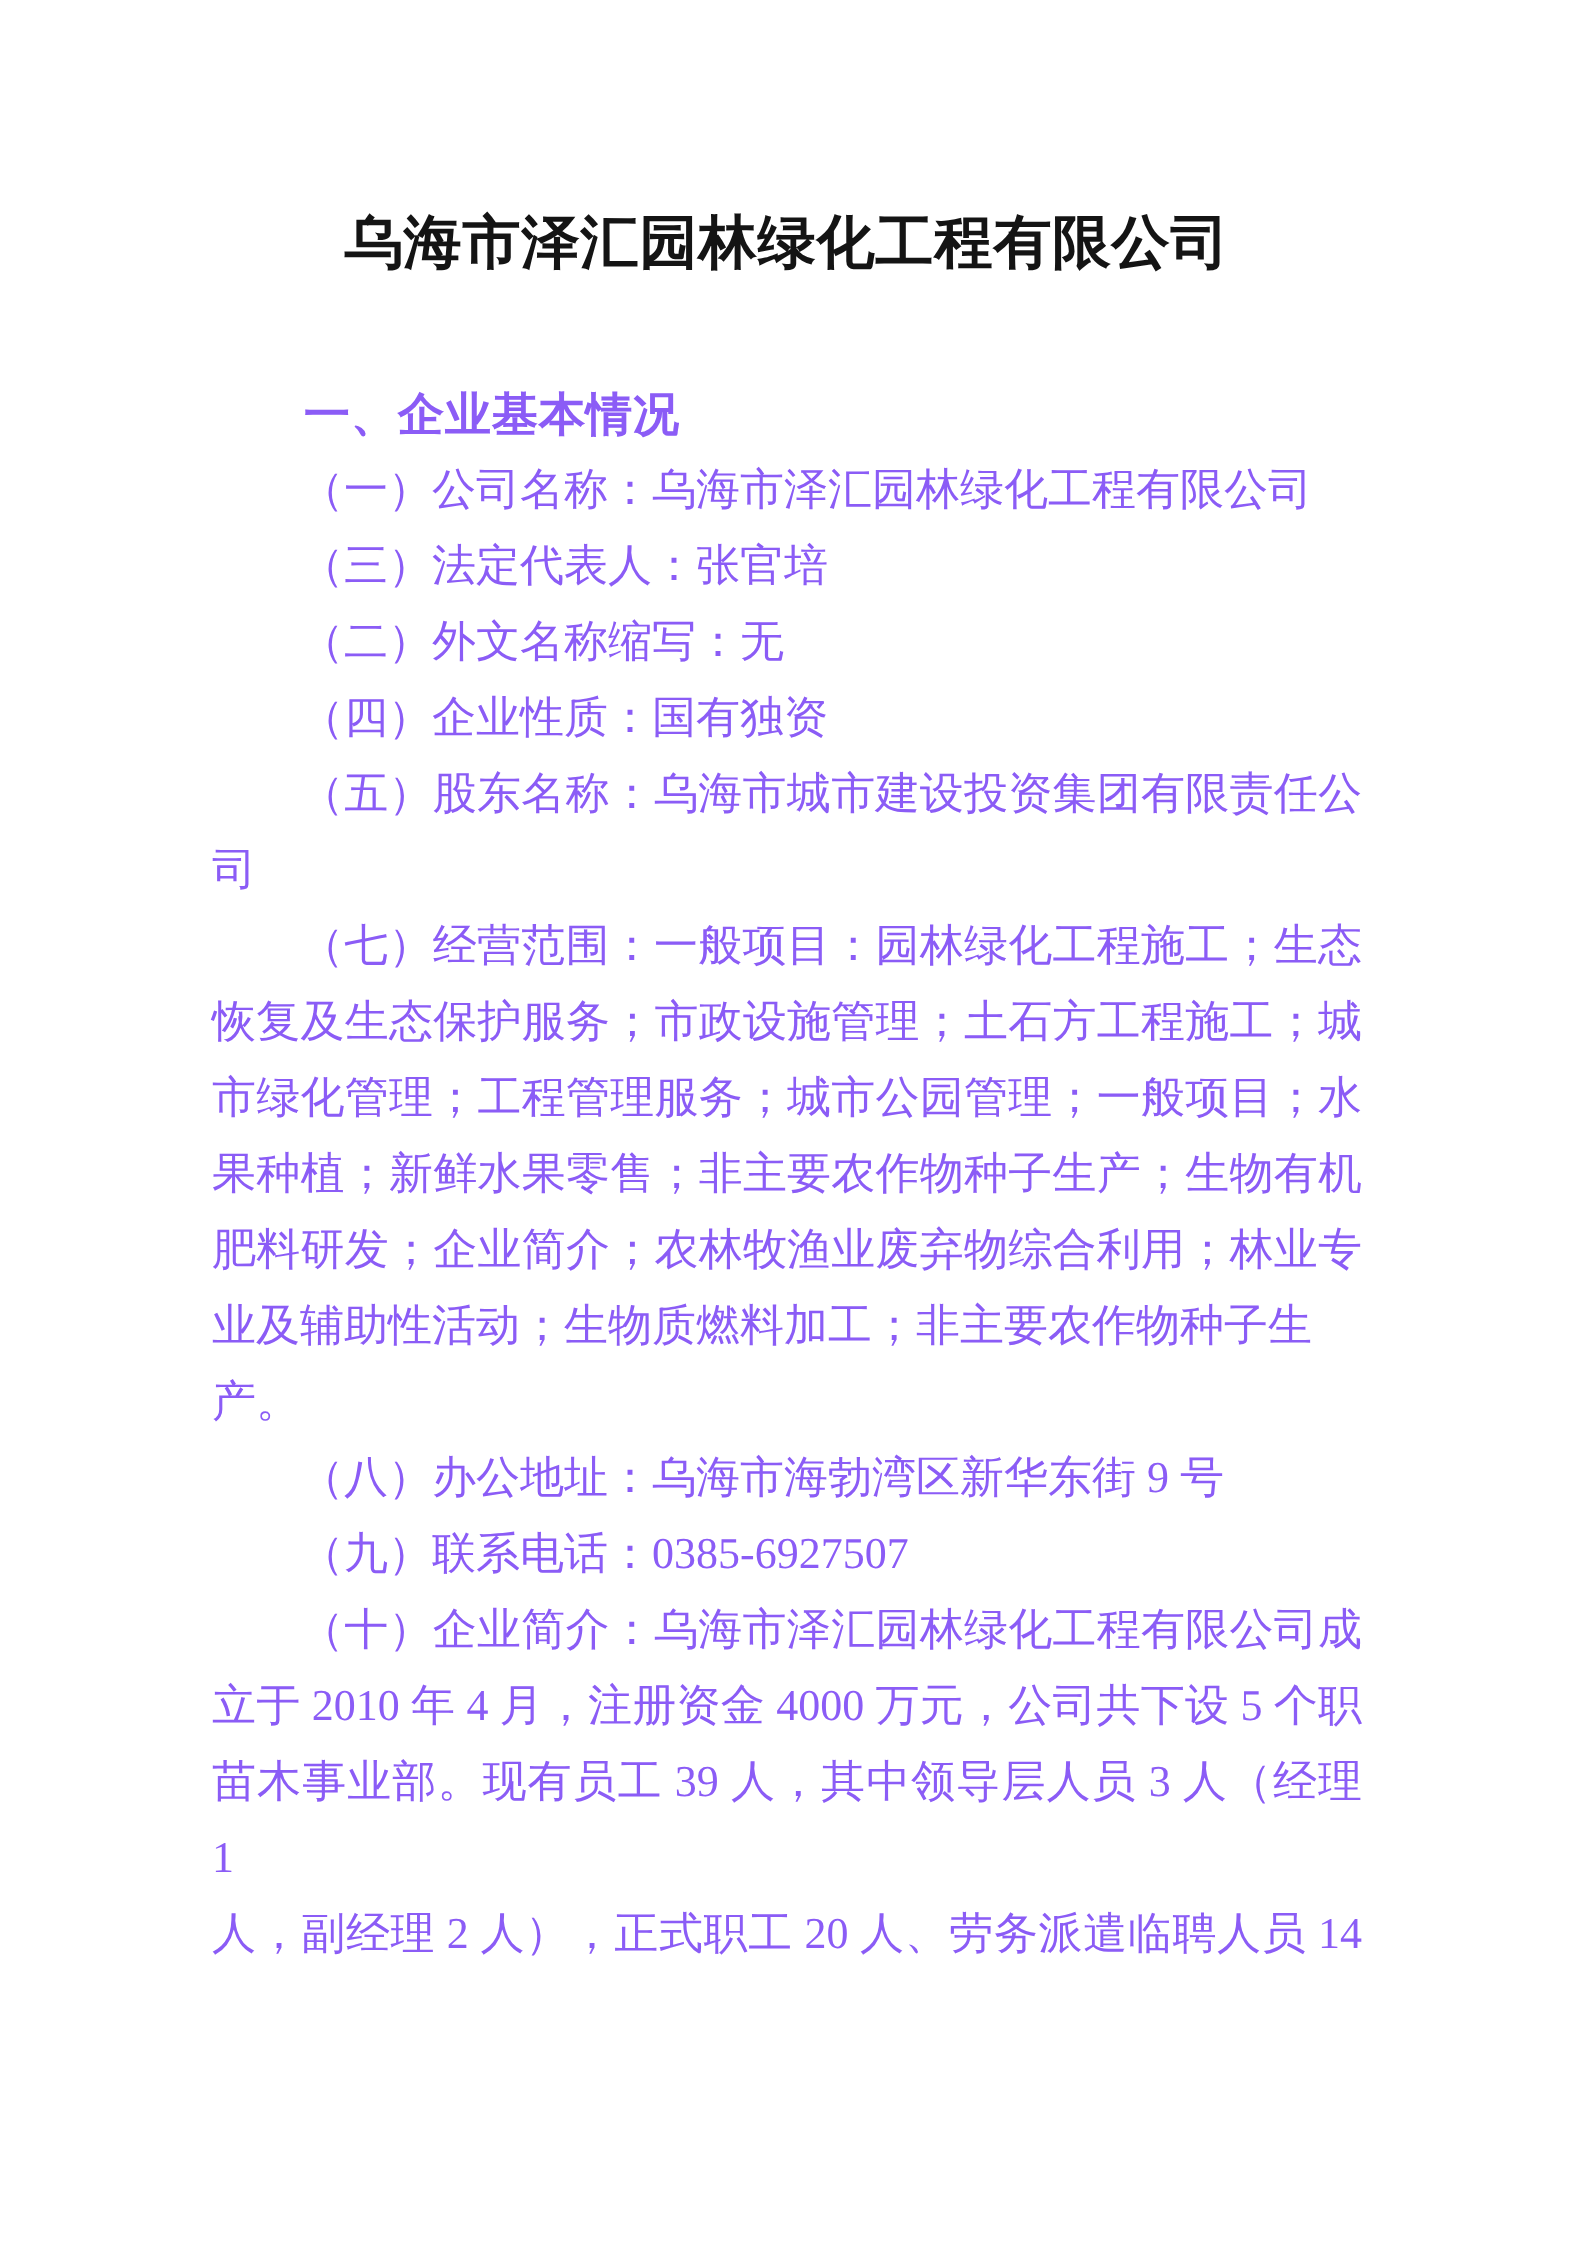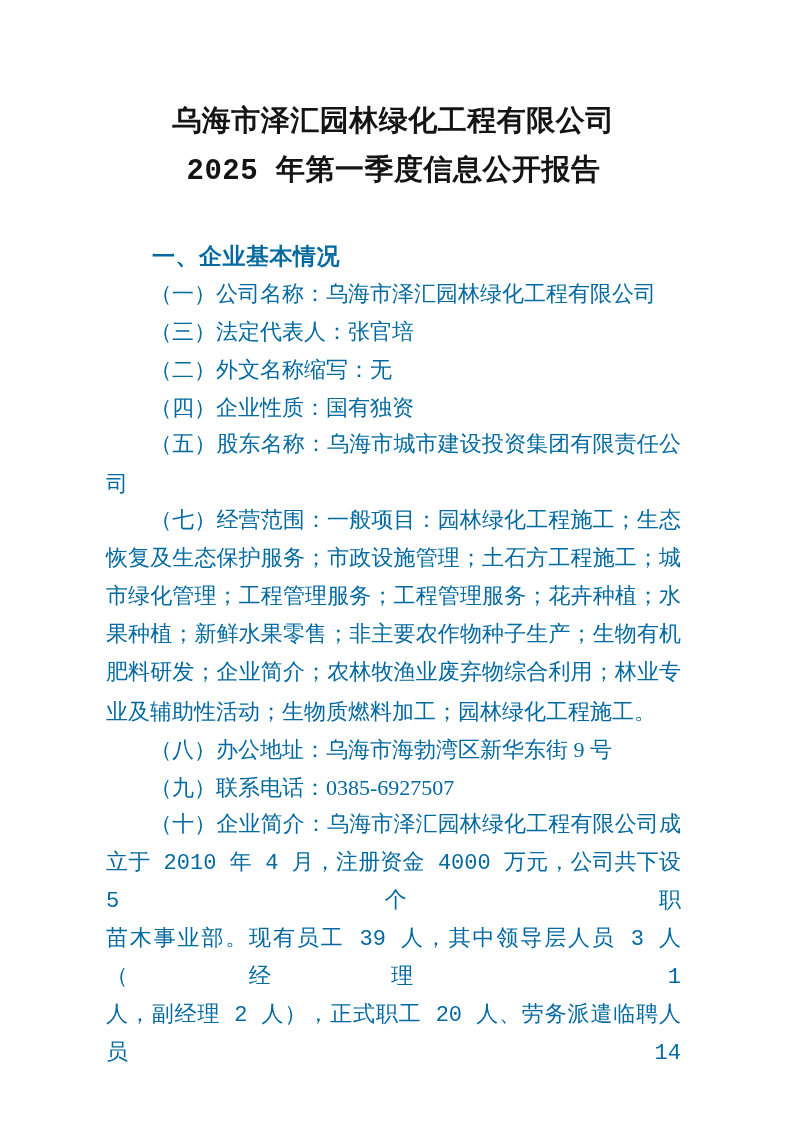--- a/index.html
+++ b/index.html
@@ -13,71 +13,69 @@
     color: #141414;
     padding: 98px 112px 0 106px;
     overflow: hidden;
     font-family: "Liberation Serif", "DejaVu Serif", serif;
   }
   .title-block {
     text-align: center;
     margin-bottom: 41px;
   }
   .title-line {
-    font-family: Liberation Mono, monospace;
+    font-family: Liberation Serif, serif;
     font-weight: bold;
     font-size: 29px;
     line-height: 49px;
     letter-spacing: 0.5px;
     white-space: nowrap;
     text-align: center;
   }
   .body-block { width: 575px; }
   .line {
     font-size: 22px;
     line-height: 38px;
     font-family: "Liberation Serif", "DejaVu Serif", serif;
-    color: #0369a1;
+    color: #8b5cf6;
   }
   .line.ind { padding-left: 44px; }
   .line.just {
     text-align: justify;
     text-align-last: justify;
-    font-family: Liberation Mono, monospace;
   }
   .line.head {
     font-family: "Liberation Sans", "DejaVu Sans", sans-serif;
     font-weight: bold;
     font-size: 23px;
     padding-left: 46px;
     letter-spacing: 0.5px;
   }
 </style>
 </head>
 <body>
 
 <div class="page">
   <div class="title-block">
     <div class="title-line">乌海市泽汇园林绿化工程有限公司</div>
-    <div class="title-line">2025 年第一季度信息公开报告</div>
   </div>
   <div class="body-block">
       <div class="line head">一、企业基本情况</div>
       <div class="line ind">（一）公司名称：乌海市泽汇园林绿化工程有限公司</div>
       <div class="line ind">（三）法定代表人：张官培</div>
       <div class="line ind">（二）外文名称缩写：无</div>
       <div class="line ind">（四）企业性质：国有独资</div>
       <div class="line ind just">（五）股东名称：乌海市城市建设投资集团有限责任公</div>
       <div class="line">司</div>
       <div class="line ind just">（七）经营范围：一般项目：园林绿化工程施工；生态</div>
       <div class="line just">恢复及生态保护服务；市政设施管理；土石方工程施工；城</div>
-      <div class="line just">市绿化管理；工程管理服务；工程管理服务；花卉种植；水</div>
+      <div class="line just">市绿化管理；工程管理服务；城市公园管理；一般项目；水</div>
       <div class="line just">果种植；新鲜水果零售；非主要农作物种子生产；生物有机</div>
       <div class="line just">肥料研发；企业简介；农林牧渔业废弃物综合利用；林业专</div>
-      <div class="line">业及辅助性活动；生物质燃料加工；园林绿化工程施工。</div>
+      <div class="line">业及辅助性活动；生物质燃料加工；非主要农作物种子生产。</div>
       <div class="line ind">（八）办公地址：乌海市海勃湾区新华东街 9 号</div>
       <div class="line ind">（九）联系电话：0385-6927507</div>
       <div class="line ind just">（十）企业简介：乌海市泽汇园林绿化工程有限公司成</div>
       <div class="line just">立于 2010 年 4 月，注册资金 4000 万元，公司共下设 5 个职</div>
       <div class="line just">苗木事业部。现有员工 39 人，其中领导层人员 3 人（经理 1</div>
       <div class="line just">人，副经理 2 人），正式职工 20 人、劳务派遣临聘人员 14</div>
     </div>
 </div>
 
 </body></html>

